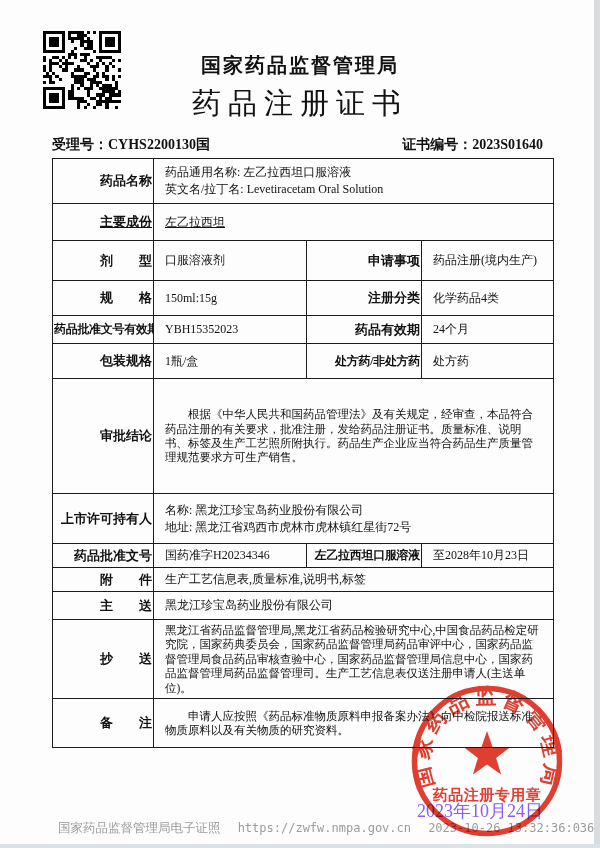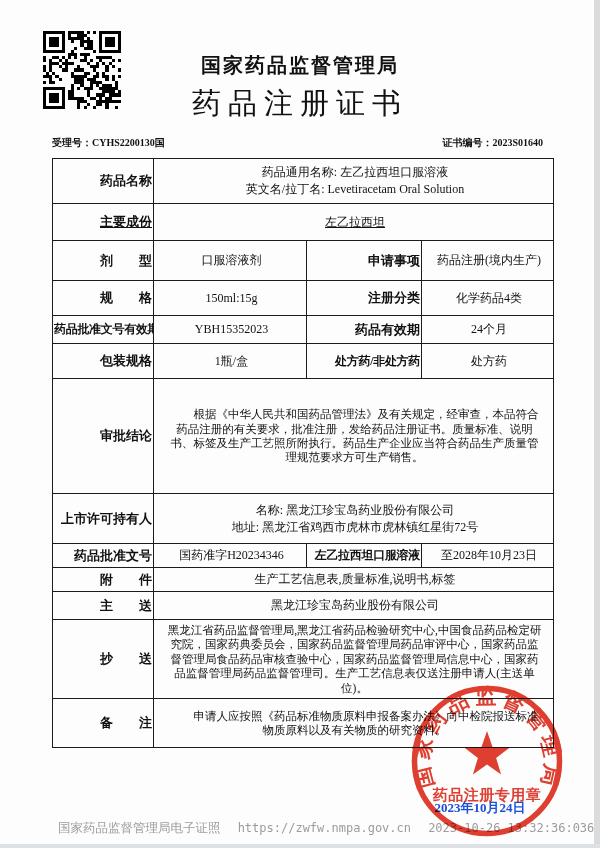--- a/index.html
+++ b/index.html
@@ -19,50 +19,50 @@
     font-family:"Liberation Sans","DejaVu Sans",sans-serif;
     font-size:20px;font-weight:700;letter-spacing:2px;
   }
   .doc-title{
     position:absolute;left:0;top:84px;width:600px;text-align:center;
     font-size:29px;font-weight:400;letter-spacing:7px;
   }
   .info-line{
     position:absolute;left:52px;top:136px;width:501px;
     display:flex;justify-content:space-between;
-    font-size:10px;font-weight:600;
+    font-size:14px;font-weight:600;
   }
   .info-line .right{padding-right:10px;}
 
   table.cert{
     position:absolute;left:52px;top:158px;width:501px;
     border-collapse:collapse;table-layout:fixed;
   }
   table.cert td{
     border:1px solid #1c1c1c;vertical-align:middle;
     overflow:hidden;
   }
   td.label{
     text-align:right;font-weight:700;font-size:13px;
     white-space:nowrap;padding:0 1px;
   }
   td.label.tight{font-size:12px;letter-spacing:-0.3px;}
   td.value{
-    text-align:center;font-size:12px;padding:2px 8px 2px 11px;margin-top:44px;
+    text-align:left;font-size:12px;padding:2px 8px 2px 11px;margin-top:44px;
   }
   td.value div{line-height:17px;}
   td.value.para{font-size:11.5px;line-height:14.4px;padding:3px 9px 3px 11px;}
   td.value.para div{line-height:14.4px;}
   td.value.indent div{text-indent:2em;}
 
   .seal{position:absolute;left:405px;top:681px;width:164px;height:164px;
         opacity:0.9;mix-blend-mode:multiply;z-index:5;}
   .seal-date{
     position:absolute;left:410px;top:799px;width:140px;text-align:center;
-    font-size:13px;font-weight:700;color:#1d4ed8;z-index:2;
+    font-size:18px;font-weight:400;color:#8b5cf6;z-index:2;
   }
   .footer{
     position:absolute;left:58px;top:820px;width:520px;
     color:#9c9c9c;font-size:12.5px;white-space:nowrap;z-index:1;
   }
   .footer .zh{font-family:"Liberation Serif","DejaVu Serif",serif;}
   .footer .mono{font-family:"DejaVu Sans Mono","Liberation Mono",monospace;margin-left:14px;font-size:12px;}
 </style>
 </head>
 <body>

